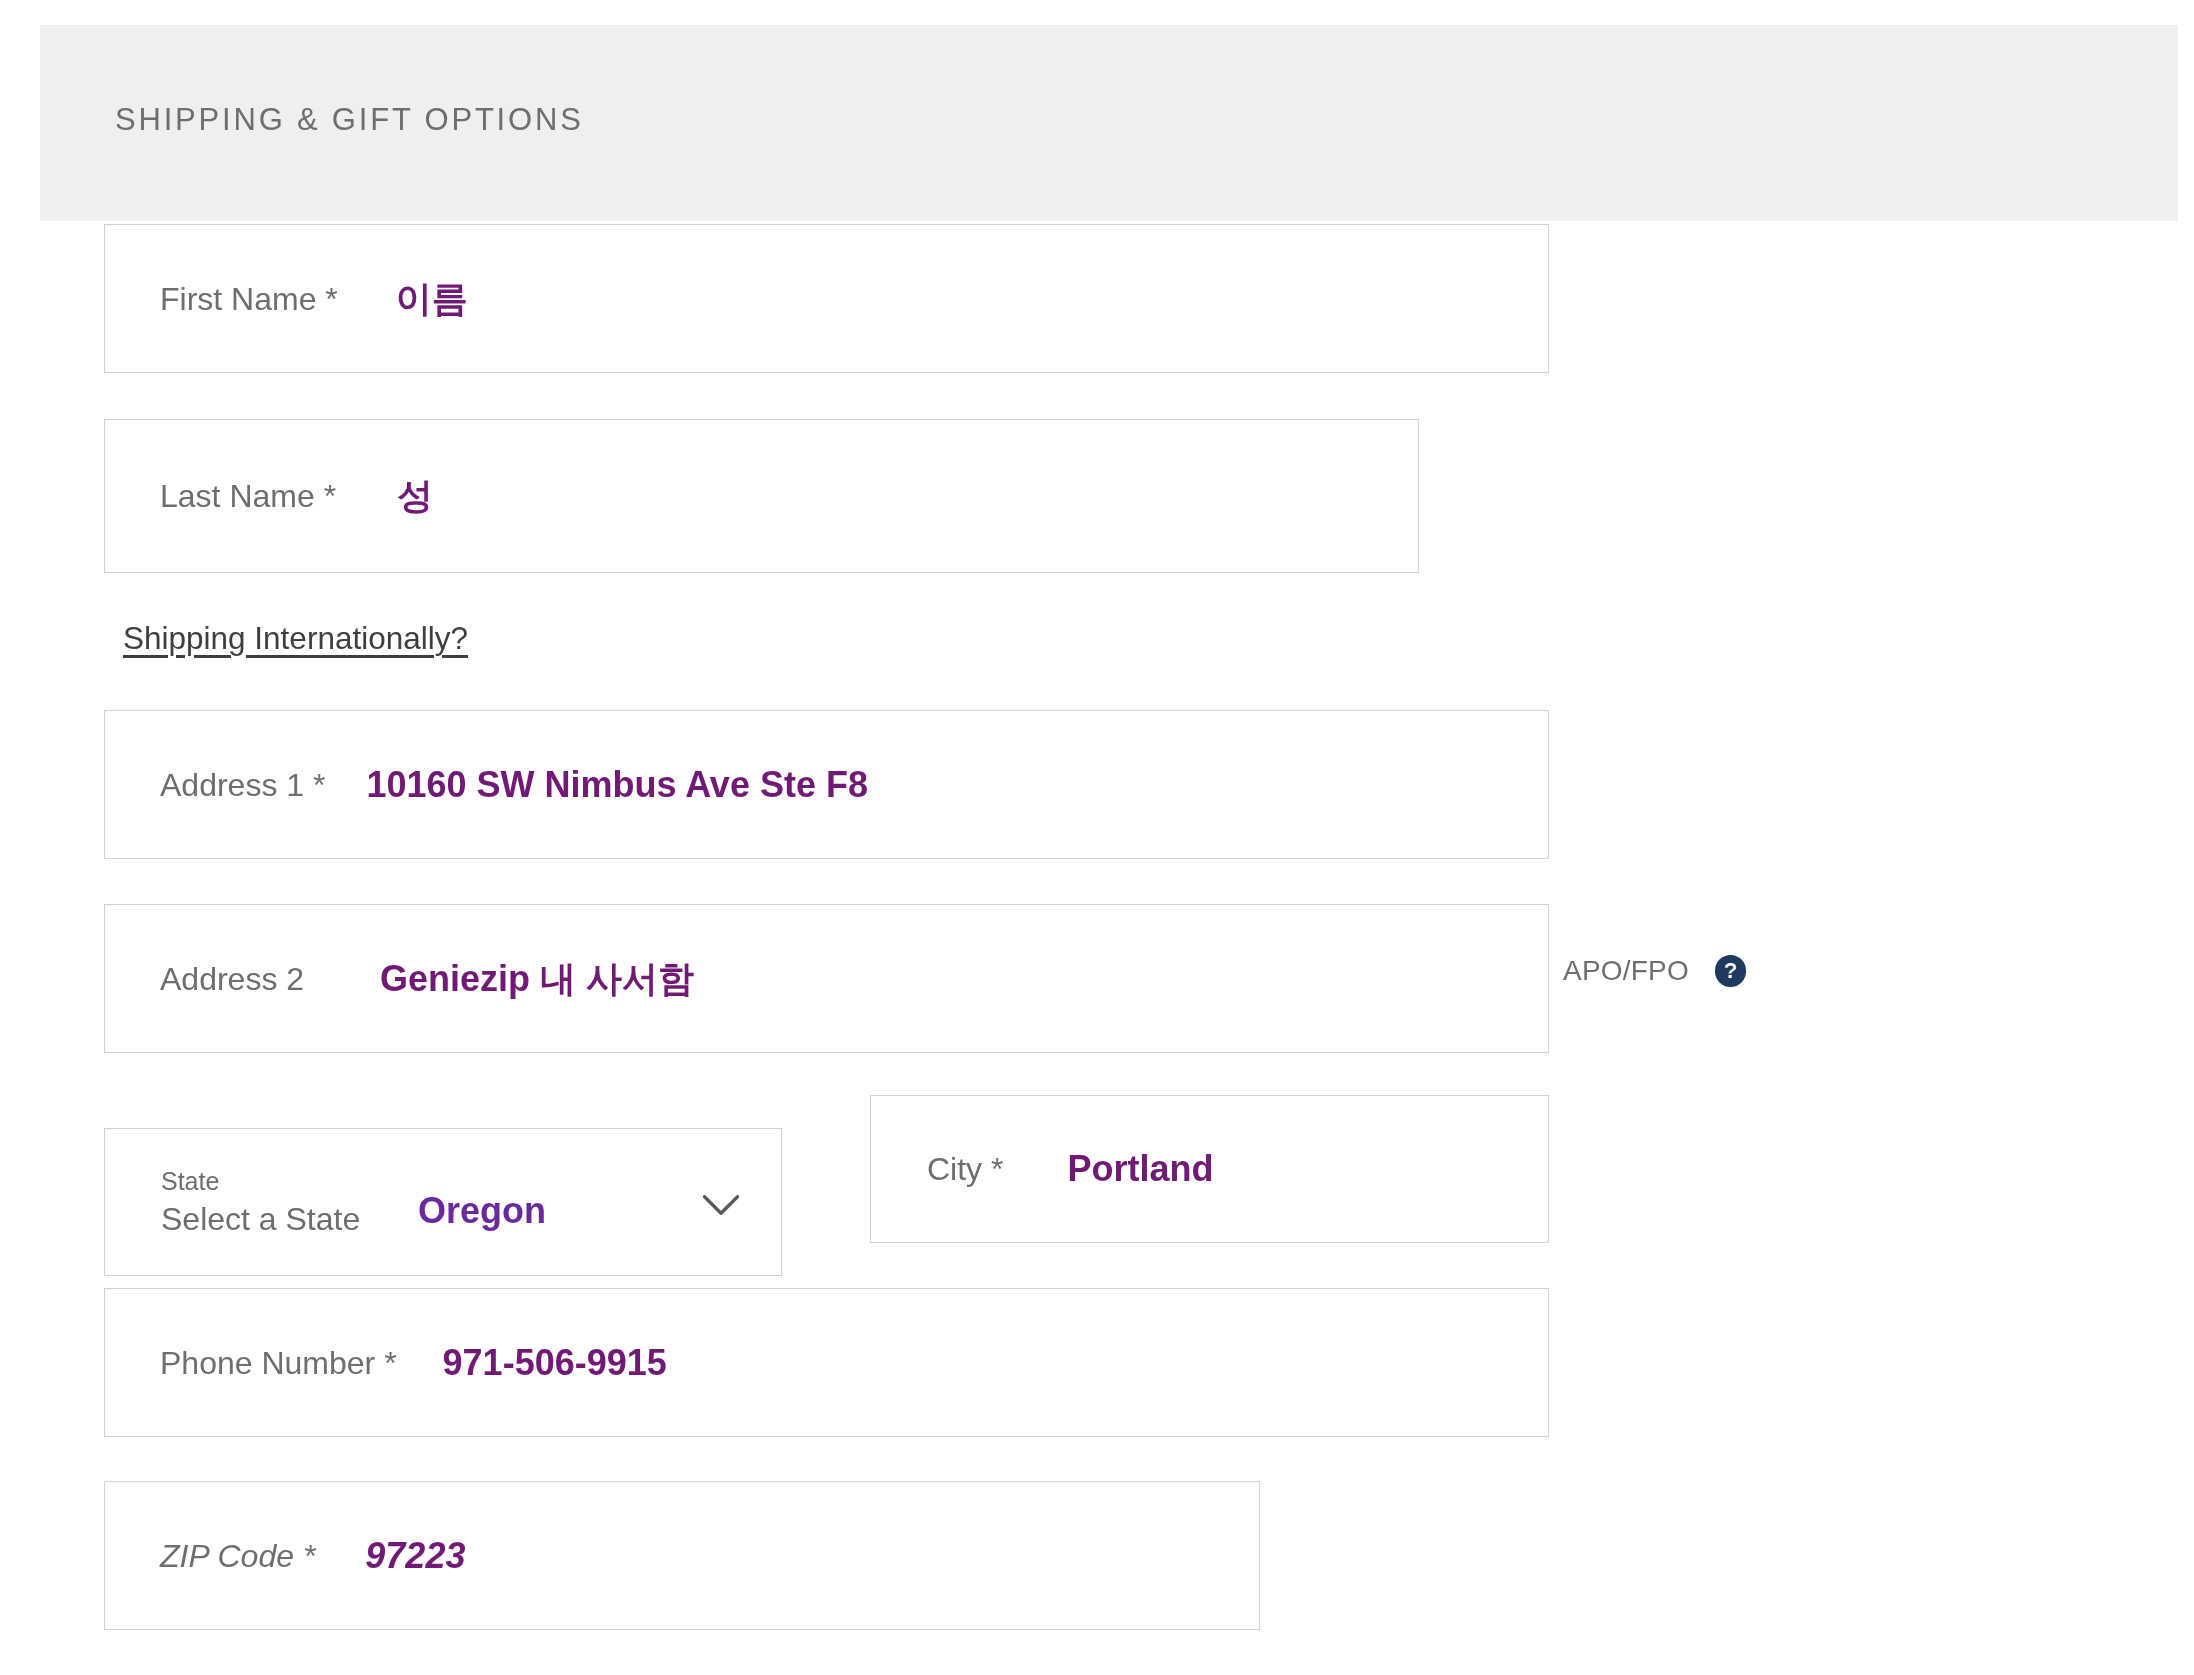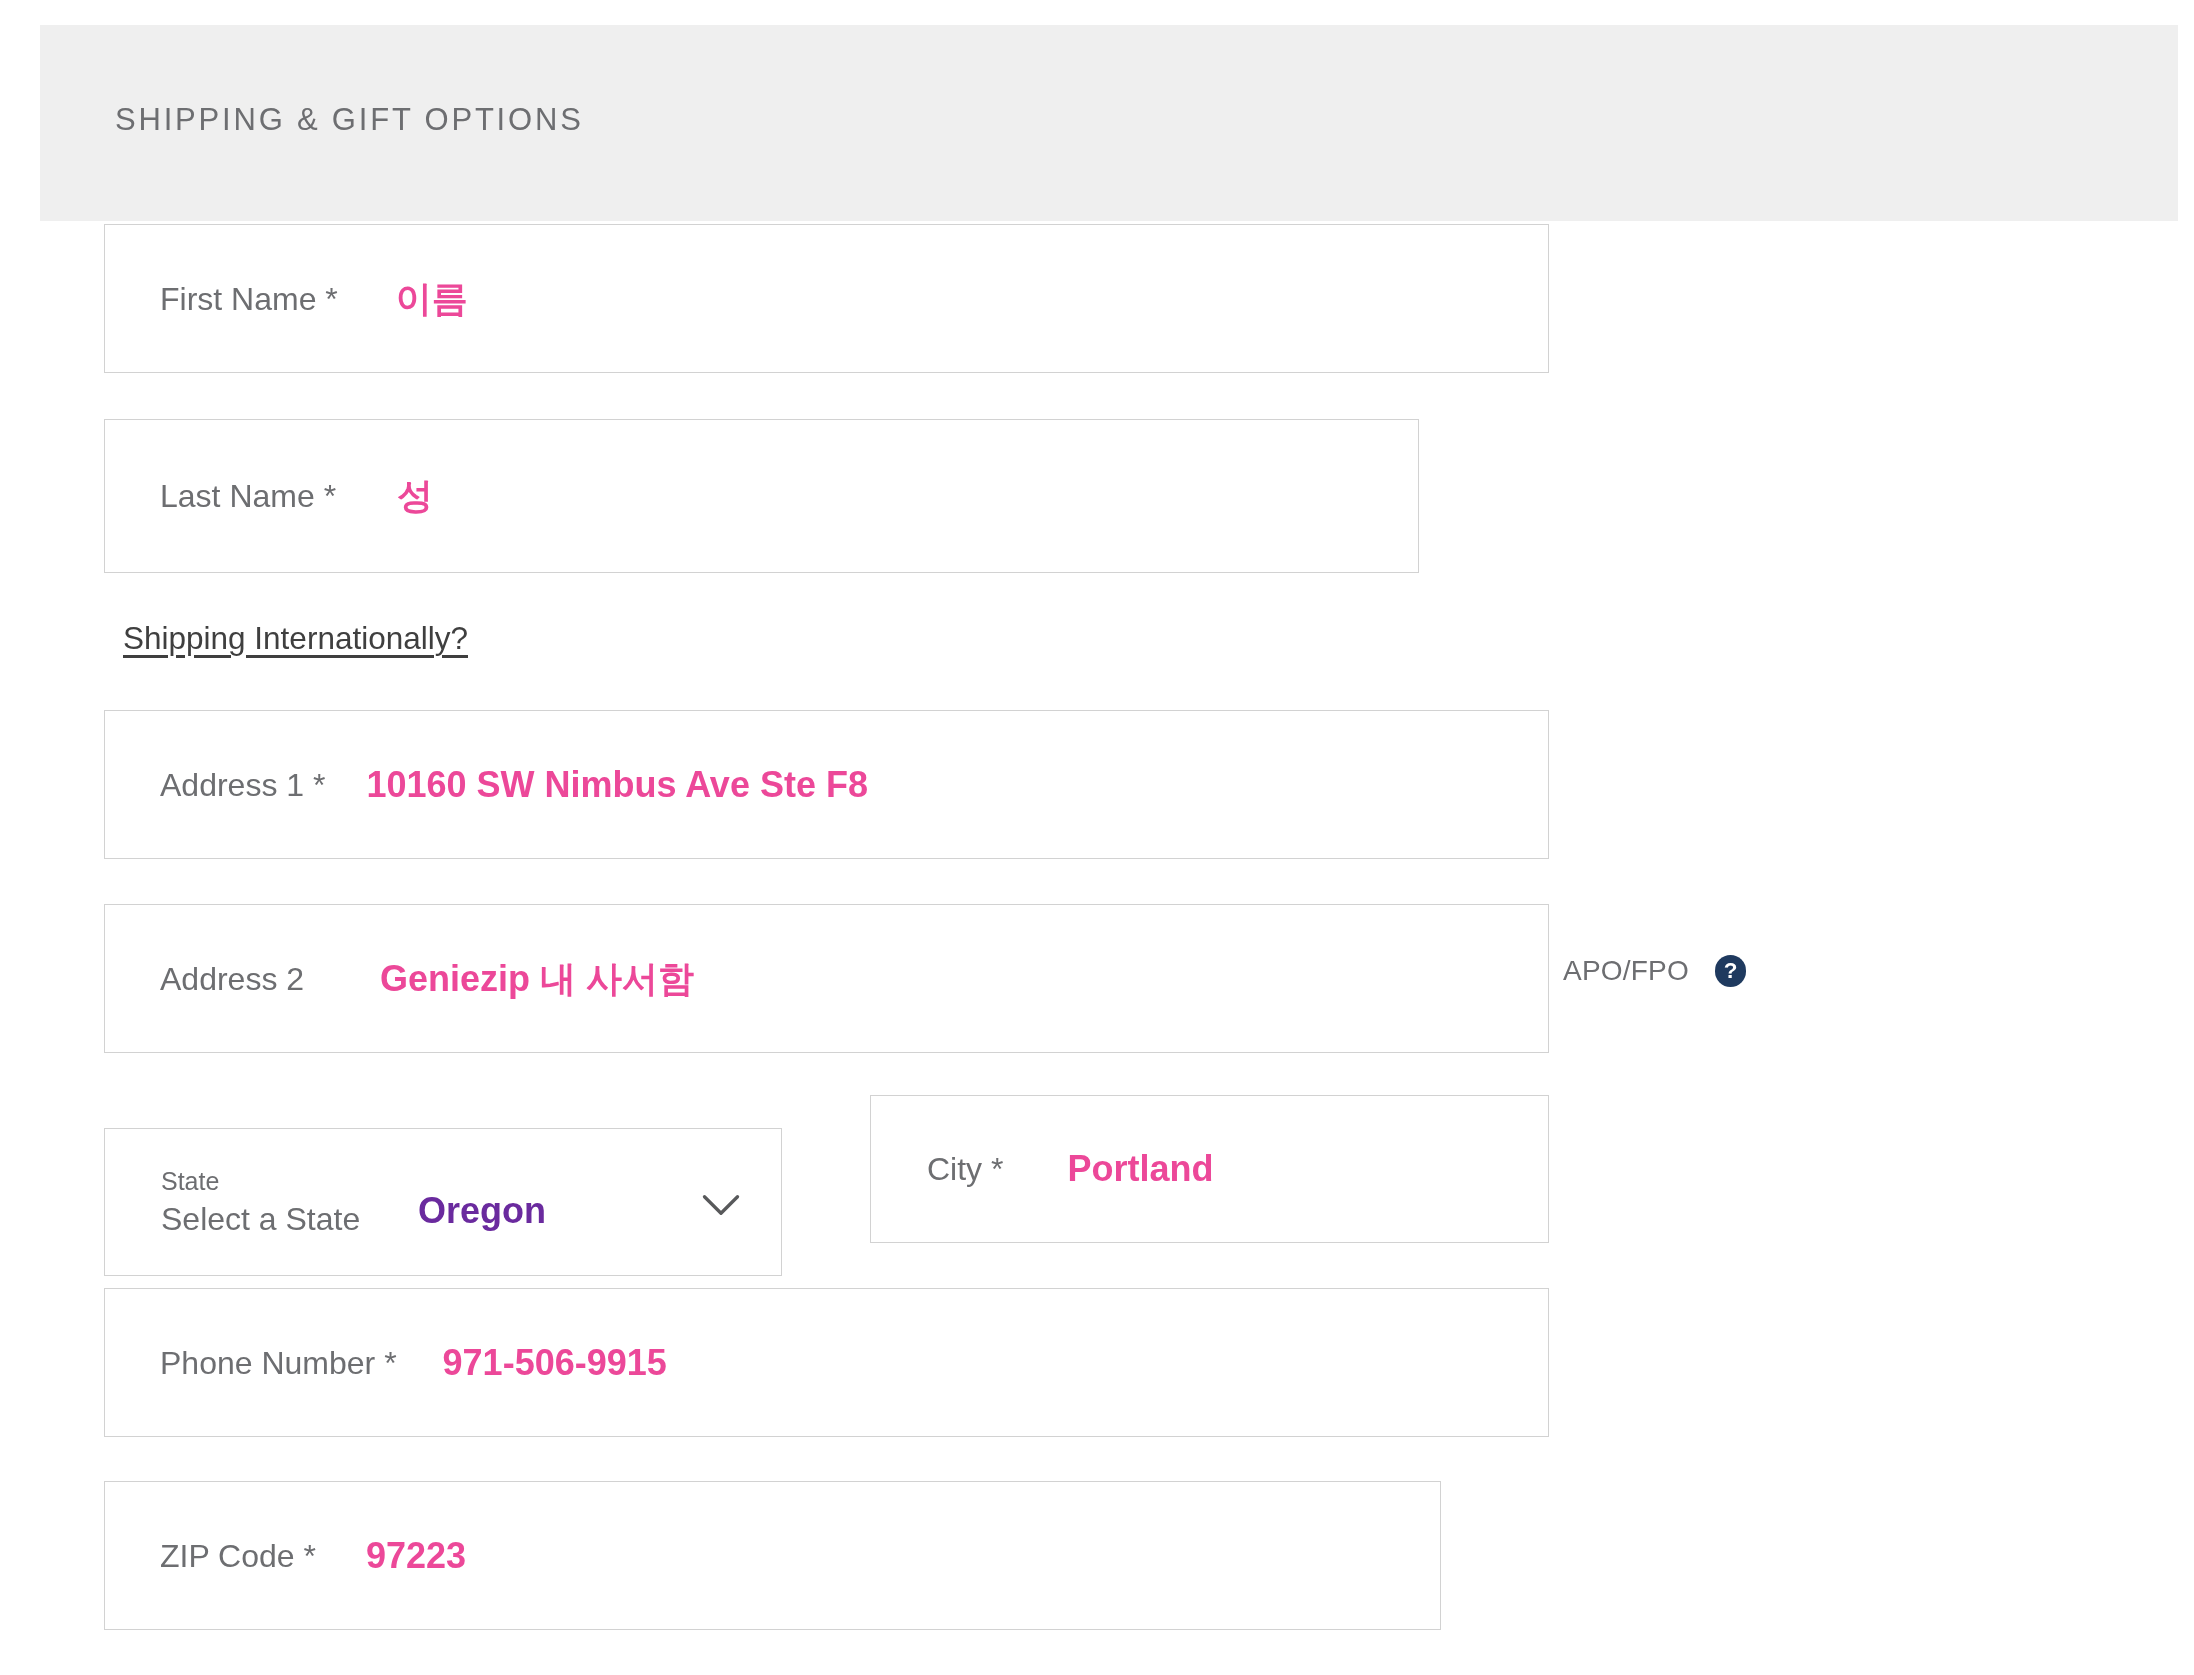--- a/index.html
+++ b/index.html
@@ -53,36 +53,36 @@
     align-items: center;
   }
   .field-label {
     color: #6d6e71;
     font-size: 32px;
     font-weight: 400;
     white-space: nowrap;
     line-height: 1;
   }
   .field-value {
-    color: #ec4899;
+    color: #701a75;
     font-size: 36px;
     font-weight: 700;
     white-space: nowrap;
     line-height: 1;
   }
 
   
   #first-name-box  { left: 104px; top: 224px;  width: 1445px; height: 149px; }
   #last-name-box   { left: 104px; top: 419px;  width: 1315px; height: 154px; }
   #address1-box    { left: 104px; top: 710px;  width: 1445px; height: 149px; }
   #address2-box    { left: 104px; top: 904px; width: 1445px; height: 149px; }
   #state-box       { left: 104px; top: 1128px; width: 678px;  height: 148px; }
   #city-box        { left: 870px;top: 1095px; width: 679px;  height: 148px; }
   #phone-box       { left: 104px; top: 1288px; width: 1445px; height: 149px; }
-  #zip-box         { left: 104px; top: 1481px; width: 1337px; height: 149px; }
+  #zip-box         { left: 104px; top: 1481px; width: 1156px; height: 149px; font-style: italic; }
 
   #first-name-box .field-label { margin-left: 55px; }
   #first-name-box .field-value { margin-left: 58px; }
 
   #last-name-box .field-label { margin-left: 55px; }
   #last-name-box .field-value { margin-left: 61px; }
 
   #address1-box .field-label { margin-left: 55px; }
   #address1-box .field-value { margin-left: 41px; }
 

